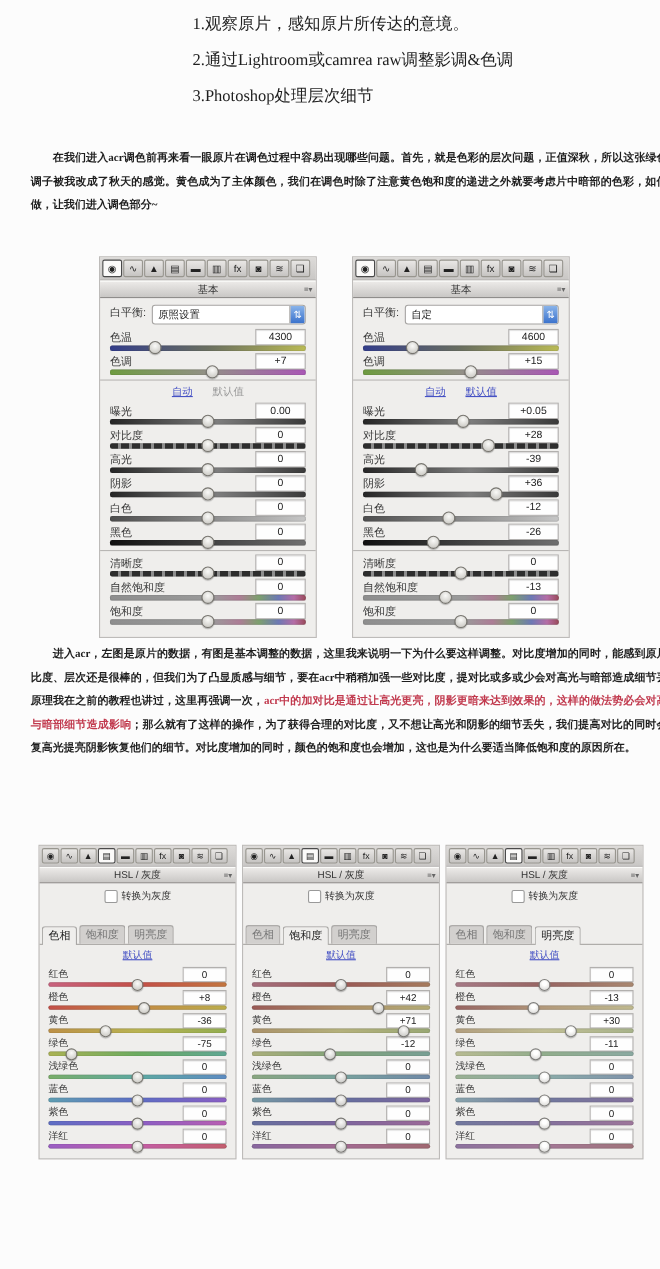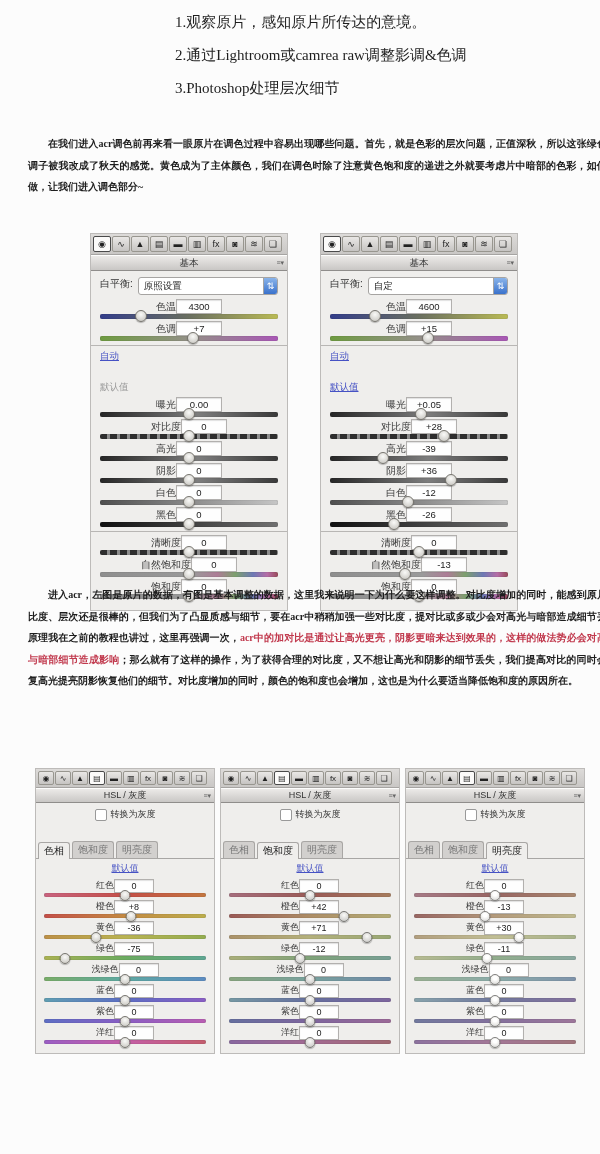--- a/index.html
+++ b/index.html
@@ -39,27 +39,27 @@
   
   .wbrow{display:flex;gap:5px;margin:6px 0 5px;}
   .wblabel{font-size:10px;color:#333;white-space:nowrap;}
   .wbselect{flex:1;height:16px;background:#fff;border:1px solid #a6a4a2;border-radius:3px;
             display:flex;align-items:center;justify-content:space-between;font-size:9.5px;
             padding-left:5px;overflow:hidden;color:#222;}
   .wbbtn{width:13px;height:16px;background:linear-gradient(#8ab4ea,#3a72cc);
          border-left:1px solid #a6a4a2;color:#fff;font-size:9px;display:flex;
          align-items:center;justify-content:center;}
   
-  .autorow{display:flex;justify-content:center;gap:18px;margin:3px 0 4px;font-size:9.5px;flex-direction:column;}
+  .autorow{display:flex;justify-content:center;gap:18px;margin:3px 0 4px;font-size:9.5px;}
   .link-blue{color:#4652c4;text-decoration:underline;cursor:pointer;}
   .link-gray{color:#9a9a9a;}
   .defrow{text-align:center;margin:2px 0 4px;font-size:9px;}
   
   .srow{margin-bottom:3px;}
-  .lv{display:flex;justify-content:center;align-items:center;height:13px;margin-bottom:1px;}
+  .lv{display:flex;justify-content:space-between;align-items:center;height:13px;margin-bottom:1px;}
   .slab{font-size:10px;color:#3a3a3a;}
   .hsl .slab{font-size:9px;}
   .vbox{width:44px;height:13px;background:#fefefe;border:1px solid #b2b0ae;font-size:9.5px;
         display:flex;align-items:center;justify-content:center;color:#222;
         box-shadow:inset 0 1px 1px rgba(0,0,0,.12);}
   .hsl .vbox{width:38px;height:12px;font-size:9px;}
   .track{position:relative;height:5px;border-radius:2px;box-shadow:inset 0 0 1px rgba(0,0,0,.45);}
   .hsl .track{height:4px;}
   .thumb{position:absolute;top:-4px;width:10px;height:10px;border:1px solid #77756f;border-radius:50%;
          background:radial-gradient(circle at 50% 35%,#fafaf8,#c2c0ba);transform:translateX(-50%);

